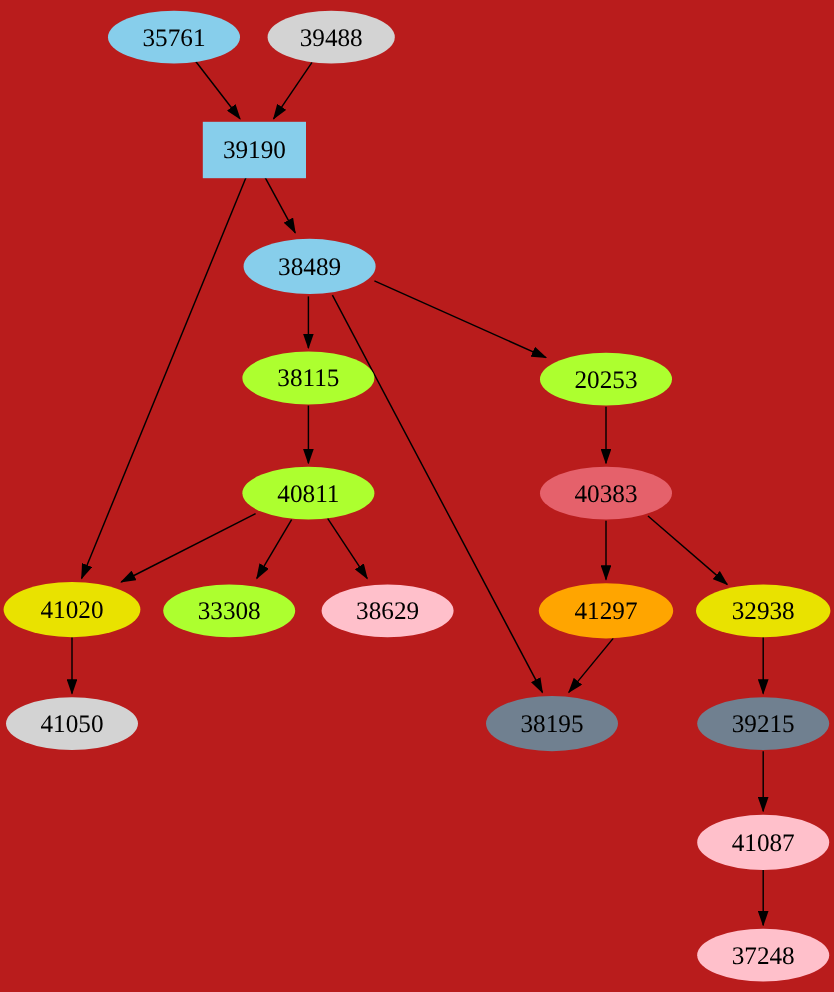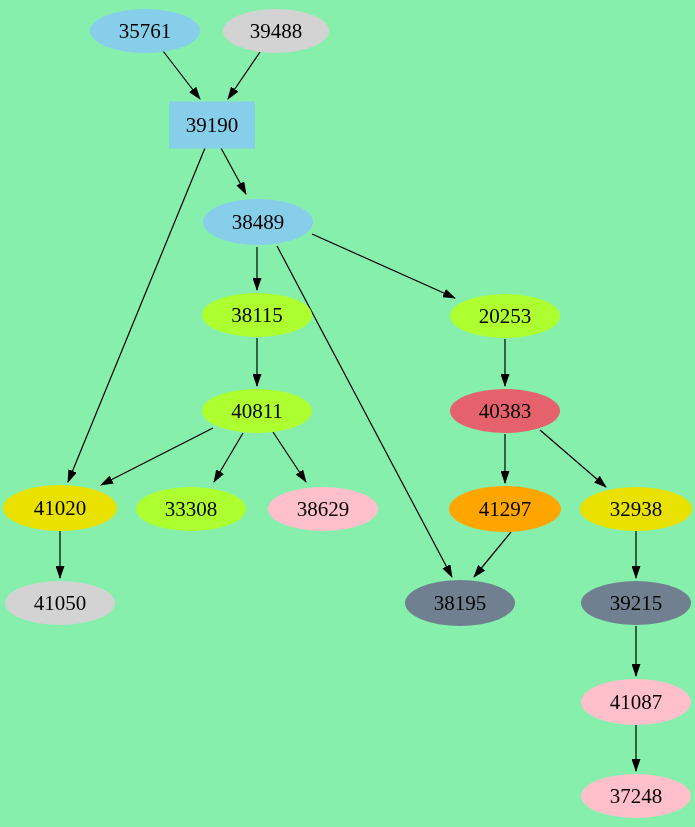--- a/index.html
+++ b/index.html
@@ -4,21 +4,21 @@
 <style>
   html, body {
     margin: 0;
     padding: 0;
     background: #ffffff;
   }
   .stage {
     position: relative;
     width: 695px;
     height: 827px;
-    background: #86efac;
+    background: #b91c1c;
     overflow: hidden;
   }
   svg text {
     font-family: "Liberation Serif", "DejaVu Serif", serif;
     font-size: 21px;
     fill: #000000;
   }
   svg .edge-line {
     stroke: #000000;
     stroke-width: 1.2;

